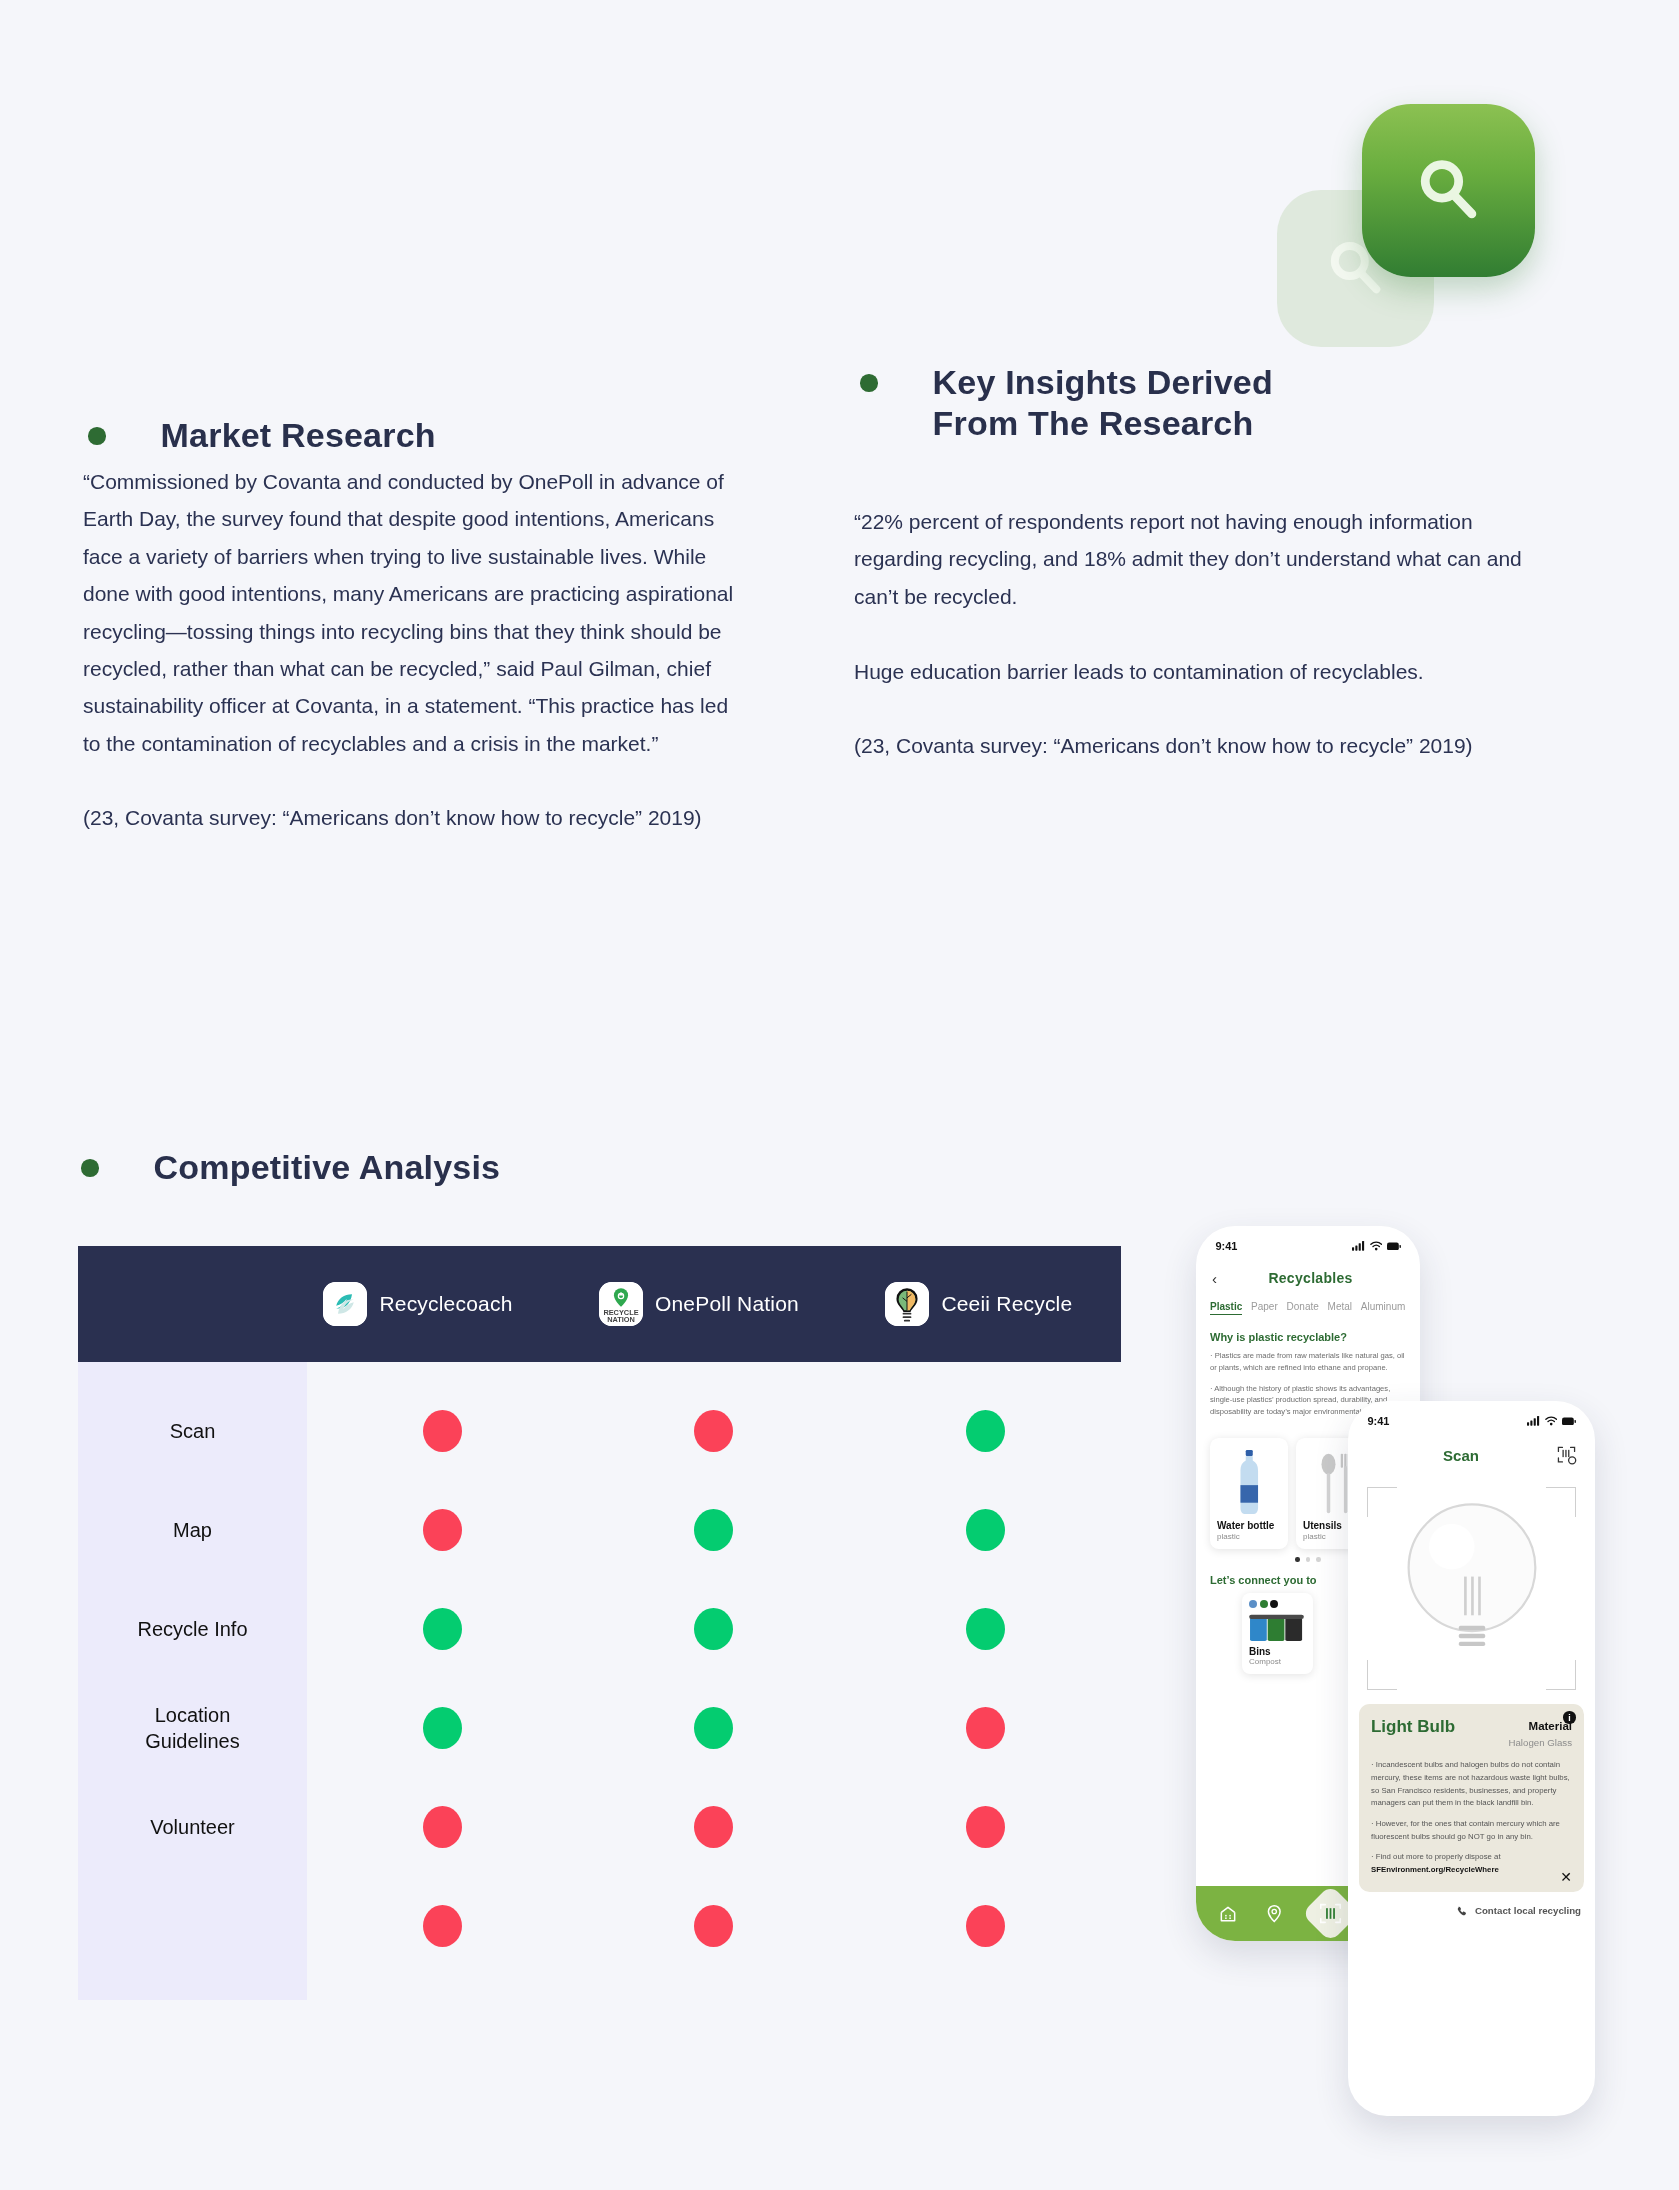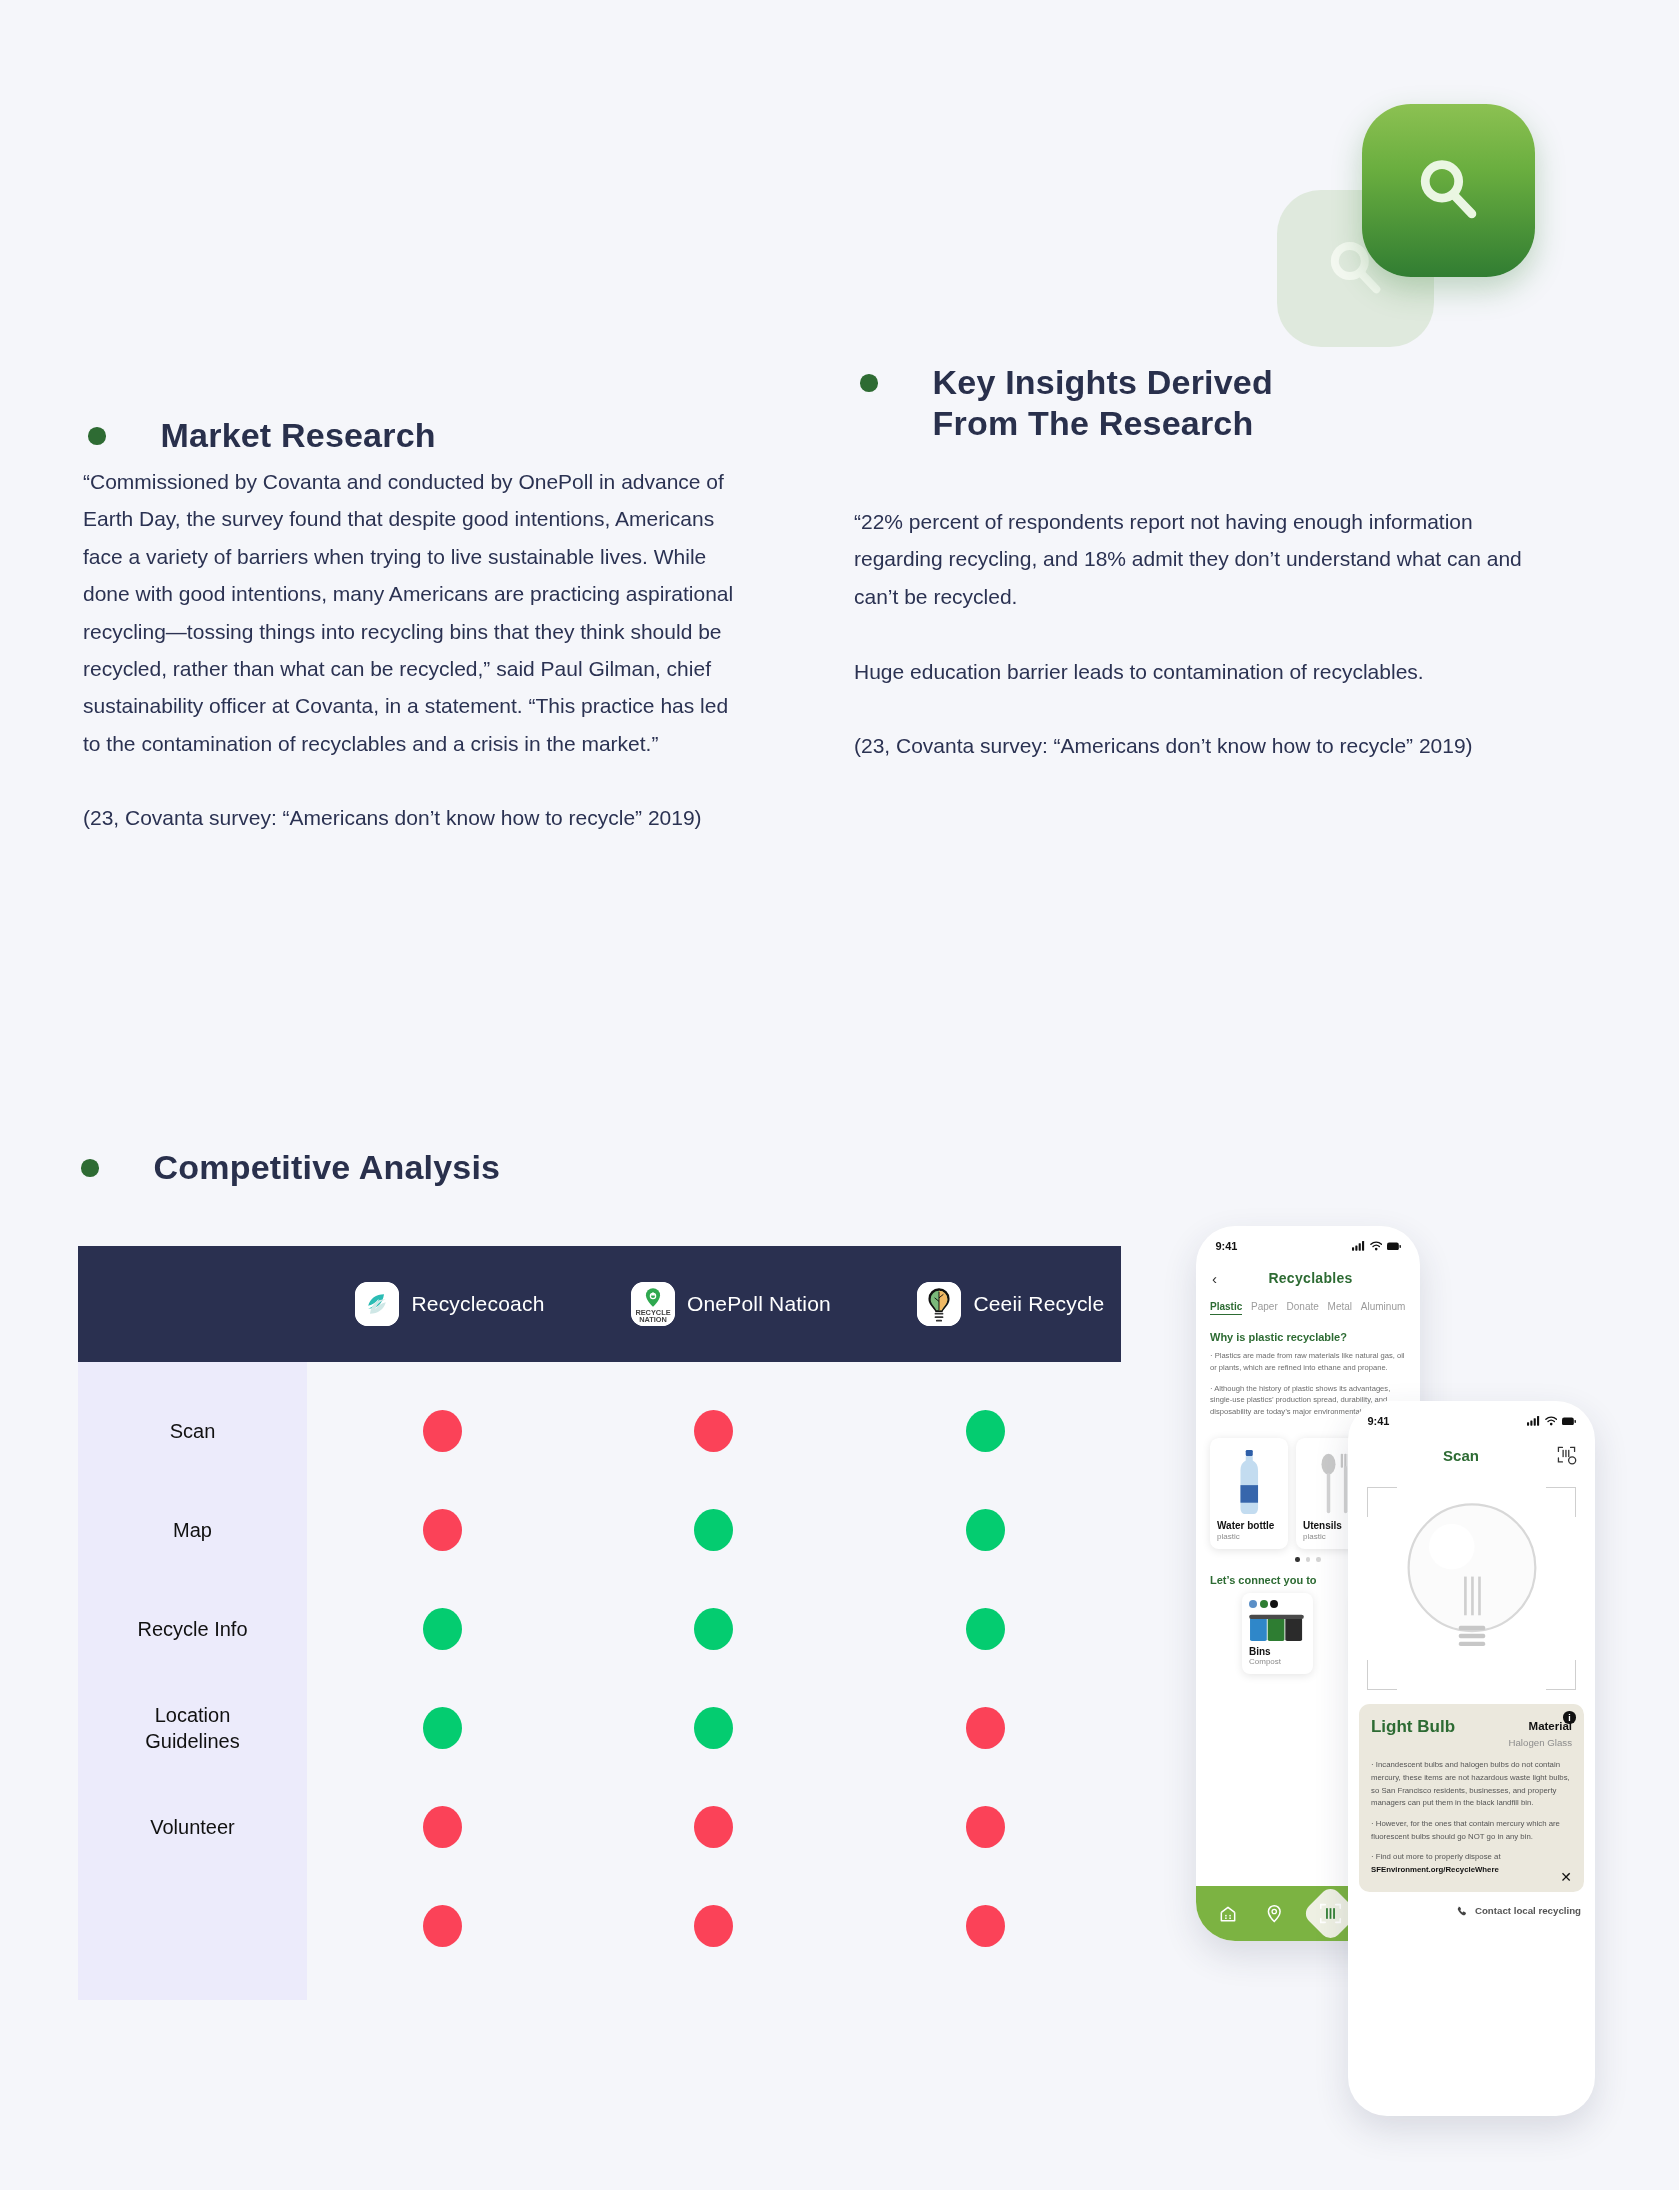--- a/index.html
+++ b/index.html
@@ -47,21 +47,21 @@
 
   
   .body-col { position: absolute; color: #2b3252; font-size: 21px; line-height: 1.78; }
   .body-col p { margin: 0; }
   .body-col p + p { margin-top: 1.78em; }
 
   
   .cmp { position: absolute; left: 78px; top: 1246px; width: 1043px; }
   .cmp-head {
     height: 116px; background: #2a3050; border-radius: 0;
-    display: flex; align-items: center; padding-left: 32px;
+    display: flex; align-items: center;
   }
   .cmp-head-inner { display: flex; align-items: center; margin-left: 245px; gap: 86px; }
   .app-chip { display: flex; align-items: center; gap: 12.4px; }
   .app-chip .app-name { color: #fff; font-size: 21px; letter-spacing: 0.2px; }
   .app-ico {
     width: 44px; height: 44px; border-radius: 12.4px; background: #fff;
     display: flex; align-items: center; justify-content: center; overflow: hidden;
     flex: 0 0 44px;
   }
   .cmp-body { position: relative; display: flex; }

